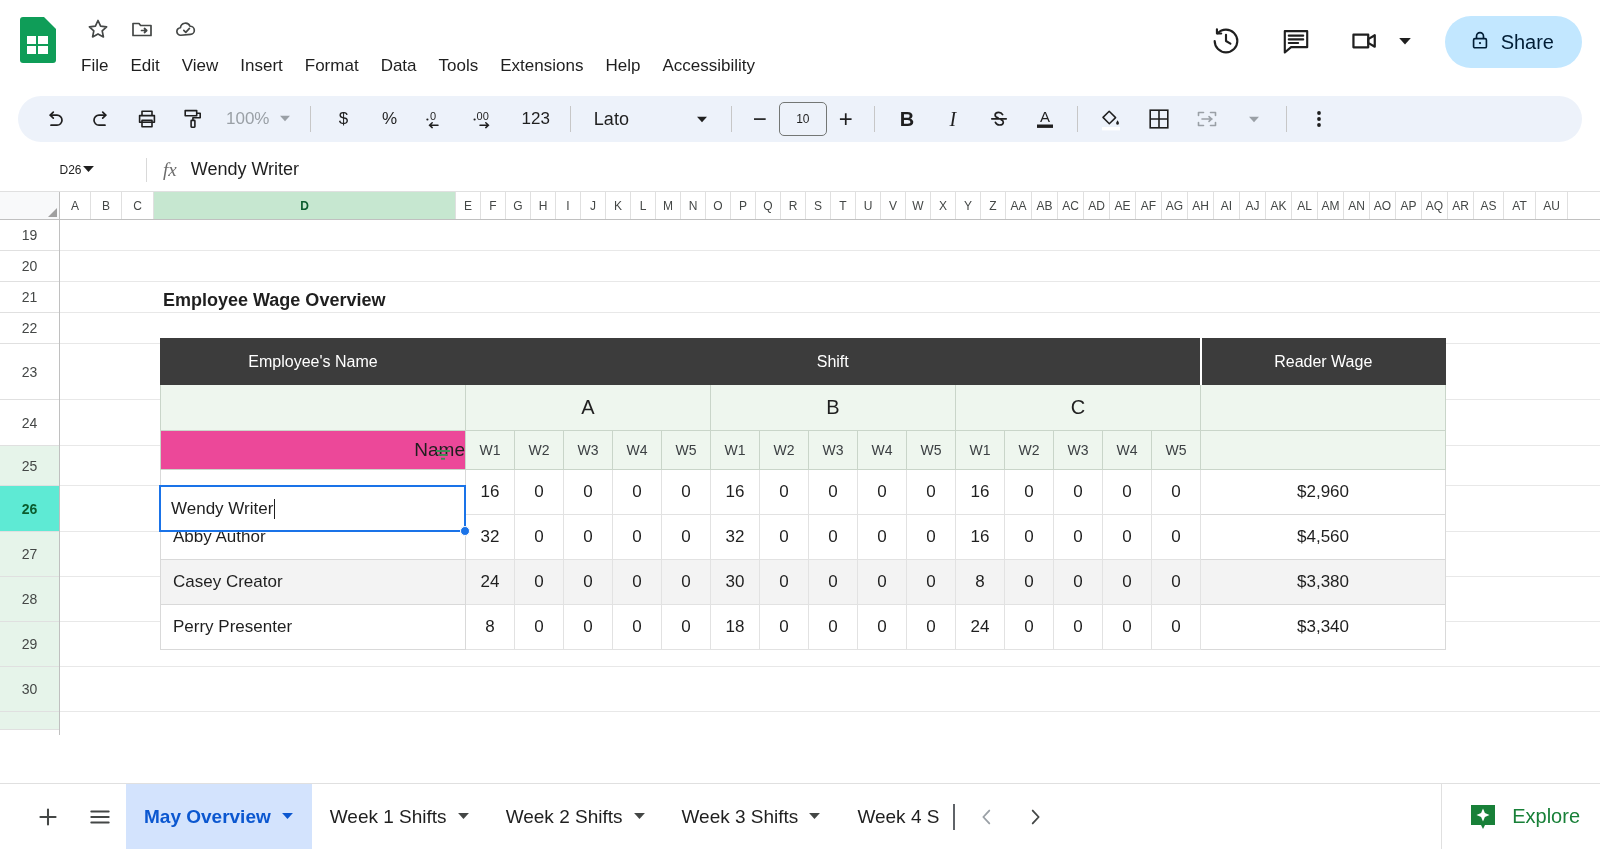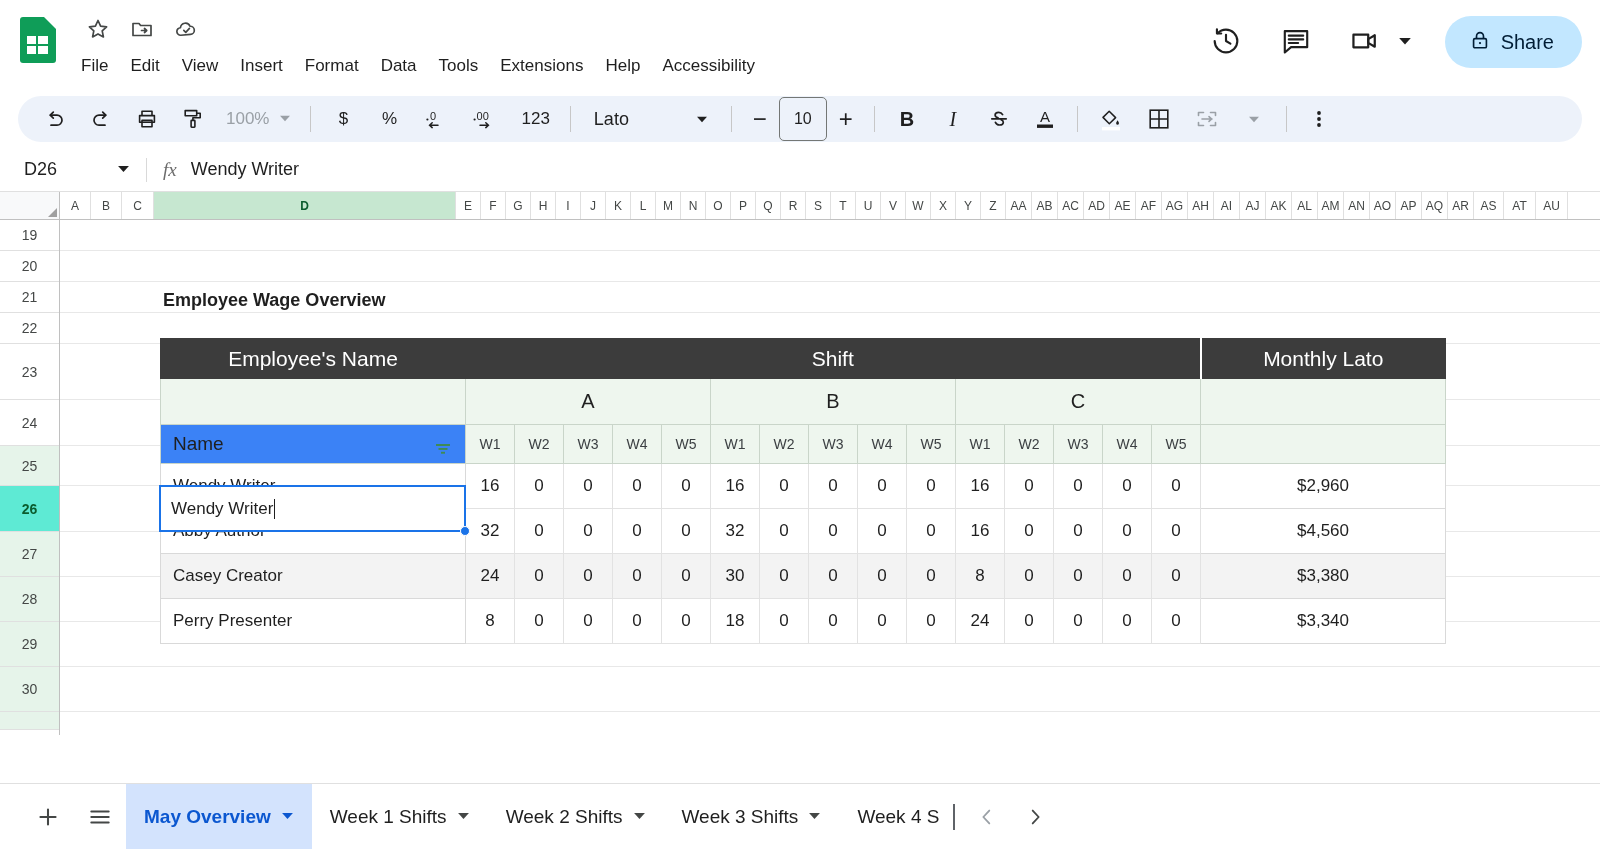--- a/index.html
+++ b/index.html
@@ -178,43 +178,43 @@
   .fontsize-ctl {
     display: flex; align-items: center; gap: 2px;
     margin: 0 2px;
   }
   .fs-btn {
     width: 34px; height: 34px;
     display: flex; align-items: center; justify-content: center;
     font-size: 24px; color: #1f1f1f;
   }
   .fs-box {
-    width: 48px; height: 44px;
+    width: 48px; height: 34px;
     border: 1px solid #747775;
     border-radius: 5px;
     display: flex; align-items: center; justify-content: center;
-    font-size: 16px; color: #1f1f1f;
+    font-size: 12px; color: #1f1f1f;
     background: transparent;
   }
   .caret-sm { font-size: 11px; }
 
   
   .formula-bar {
     height: 44px;
     display: flex;
     align-items: center;
     background: #ffffff;
     border-bottom: 1px solid #e0e0e0;
     padding-left: 10px;
   }
   .namebox {
     width: 132px;
-    display: flex; align-items: center; justify-content: space-between;
+    display: flex; align-items: center; justify-content: center;
     padding: 0 12px 0 14px;
-    font-size: 18px;
+    font-size: 12px;
     color: #1f1f1f;
     height: 32px;
   }
   .fb-sep { width: 1px; height: 24px; background: #d9d9d9; margin: 0 10px 0 4px; }
   .fx { font-size: 19px; color: #6b6b6b; font-style: italic;
         font-family: "Liberation Serif", serif; padding: 0 14px 0 6px; }
   .formula-input {
     flex: 1;
     font-size: 18px;
     color: #1f1f1f;
@@ -299,44 +299,44 @@
     color: #1f1f1f;
     text-align: center;
     vertical-align: middle;
     border: 1px solid #d5dbd5;
     white-space: nowrap;
     overflow: hidden;
   }
   td.hdr-dark {
     background: #3c3c3c;
     color: #ffffff;
-    font-size: 21px;
-    height: 40px;
+    font-size: 16px;
+    height: 46px;
     border-color: #3c3c3c;
   }
   td.hdr-dark.rt { border-left: 2px solid #ffffff; }
   td.band {
     background: #eef6ee;
     font-size: 20px;
     height: 46px;
     color: #1f1f1f;
     border-color: #c9d5c9;
   }
   td.wk {
     background: #eef6ee;
     font-size: 14px;
     color: #3c4043;
     height: 39px;
     border-color: #c9d5c9;
   }
   td.namehdr {
-    background: #3b82f6;
+    background: #ec4899;
     font-size: 19px;
     color: #1f1f1f;
-    text-align: left;
+    text-align: right;
     padding-left: 12px;
     height: 39px;
     border-color: #c9d5c9;
     position: relative;
   }
   td.namecell {
     text-align: left;
     padding-left: 12px;
     font-size: 17px;
     height: 45px;
@@ -770,21 +770,21 @@
               <col style="width:49px">
               <col style="width:49px">
               <col style="width:49px">
               <col style="width:49px">
             <col style="width:245px">
           </colgroup>
           <tbody>
             <tr>
               <td class="hdr-dark">Employee's Name</td>
               <td class="hdr-dark" colspan="15">Shift</td>
-              <td class="hdr-dark rt">Monthly Lato</td>
+              <td class="hdr-dark rt">Reader Wage</td>
             </tr>
             <tr>
               <td class="band"></td>
               <td class="band" colspan="5">A</td>
               <td class="band" colspan="5">B</td>
               <td class="band" colspan="5">C</td>
               <td class="band"></td>
             </tr>
             <tr>
               <td class="namehdr">
@@ -959,13 +959,22 @@
     <svg width="22" height="22" viewBox="0 0 24 24" fill="none" stroke="#9aa0a6" stroke-width="2" stroke-linecap="round" stroke-linejoin="round">
       <path d="M14.5 5L8 12l6.5 7"></path>
     </svg>
   </div>
   <div class="nav-btn enabled">
     <svg width="22" height="22" viewBox="0 0 24 24" fill="none" stroke="#444746" stroke-width="2" stroke-linecap="round" stroke-linejoin="round">
       <path d="M9.5 5L16 12l-6.5 7"></path>
     </svg>
   </div>
 
+  <div class="explore">
+    <span class="explore-icon">
+      <svg width="30" height="30" viewBox="0 0 30 30">
+        <path d="M3 3h24v20H17l-2 4-2-4H3z" fill="#188038"></path>
+        <path d="M15 6.5l1.9 4.6 4.6 1.9-4.6 1.9L15 19.5l-1.9-4.6-4.6-1.9 4.6-1.9z" fill="#ffffff"></path>
+      </svg>
+    </span>
+    <span class="explore-label">Explore</span>
+  </div>
 </div>
 
 </body></html>

